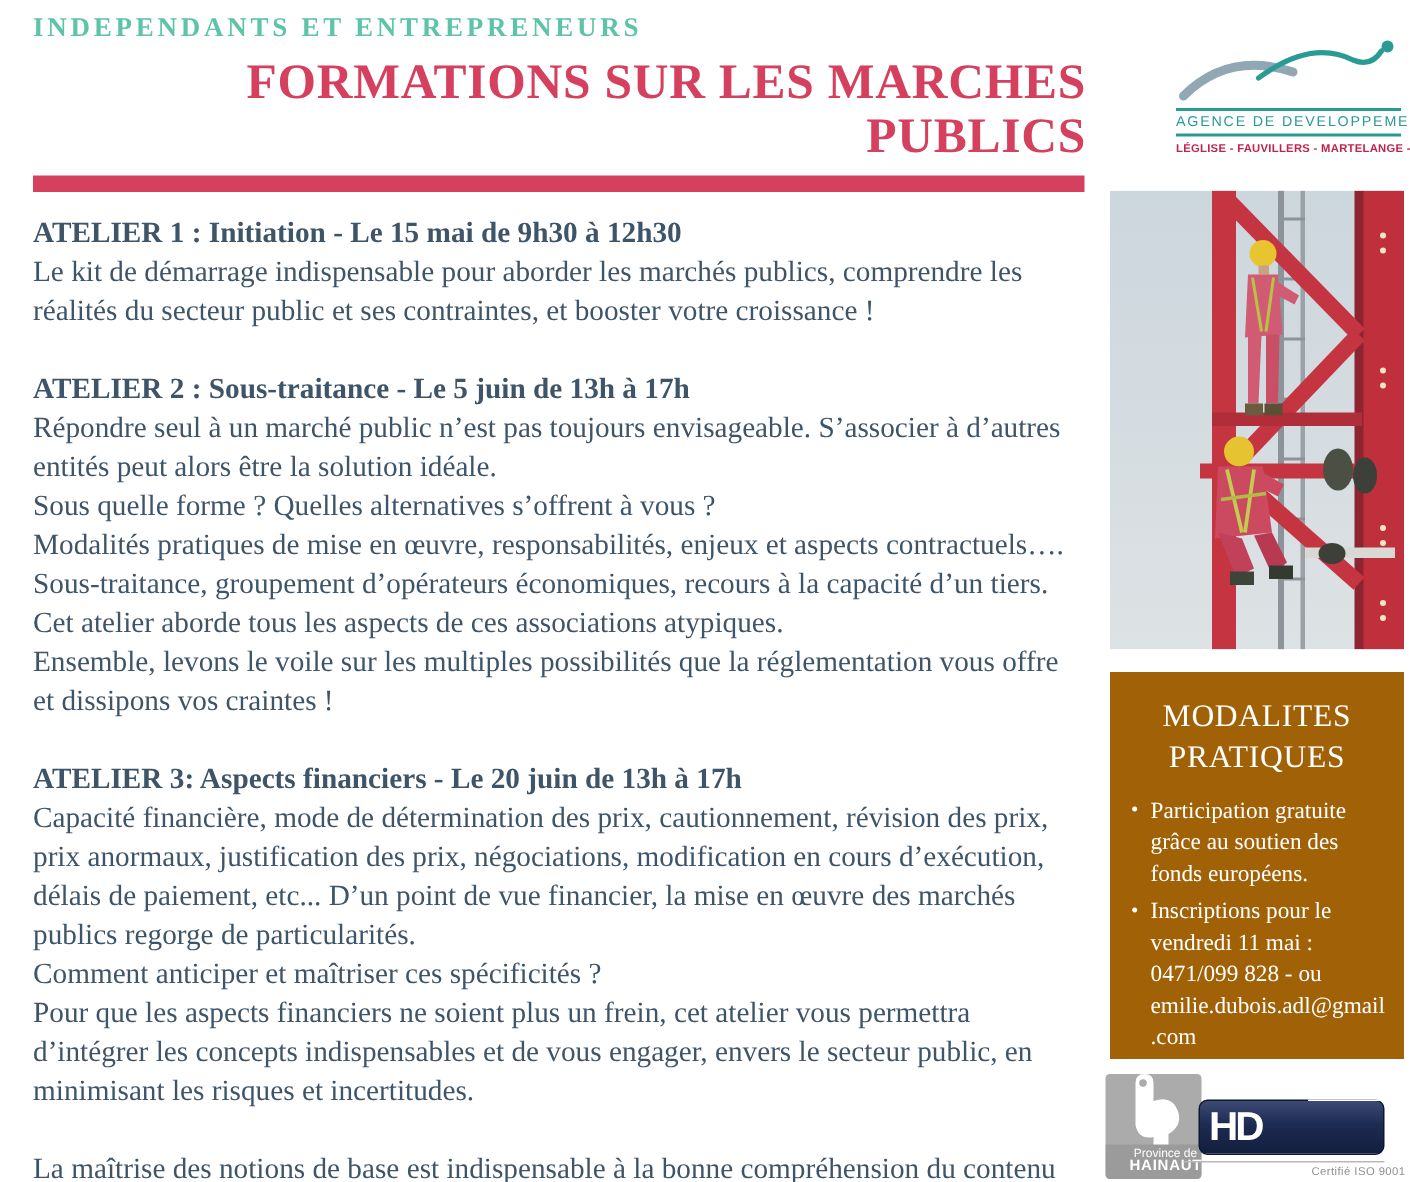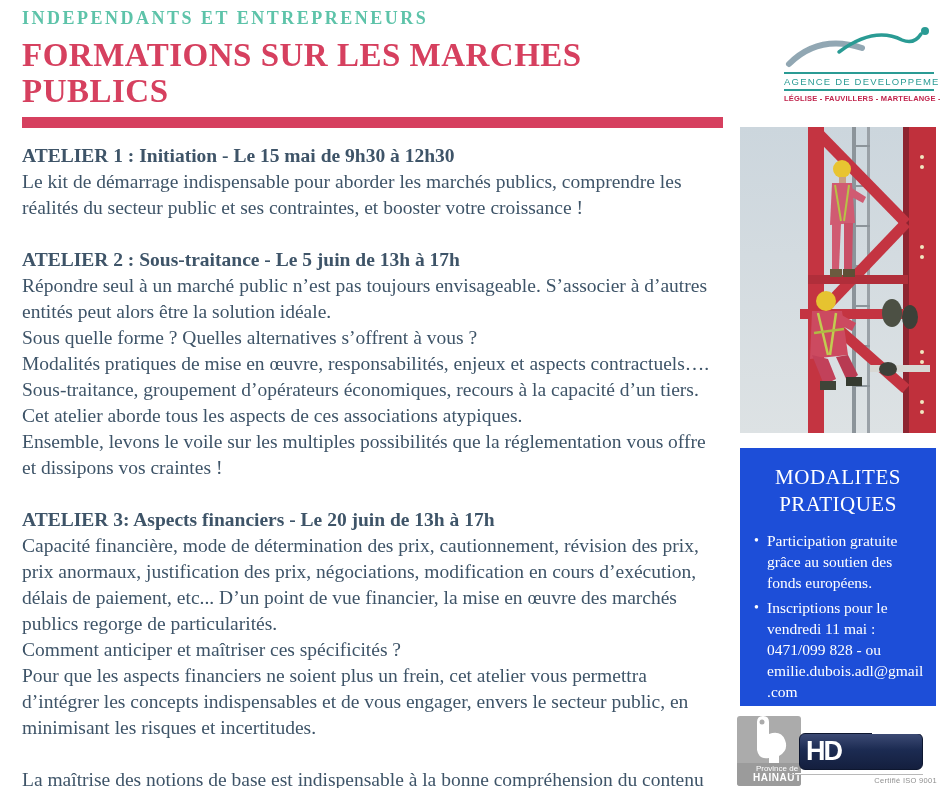--- a/index.html
+++ b/index.html
@@ -25,20 +25,21 @@
     font-weight: bold;
     letter-spacing: 2.5px;
     margin-bottom: 8px;
   }
   .main-title {
     color: #d6405f;
     font-size: 33px;
     font-weight: bold;
     letter-spacing: 0.5px;
     line-height: 1.1;
+    text-align: right;
   }
   .title-bar {
     width: 701px;
     height: 11px;
     background: #d6405f;
     margin-top: 7px;
     margin-bottom: 15px;
   }
   .body-text { color: #3e5468; font-size: 19.5px; line-height: 26px; }
   .atelier { margin-bottom: 26px; }
@@ -74,21 +75,21 @@
     left: 740px; top: 127px;
     width: 196px; height: 306px;
     overflow: hidden;
   }
 
   
   .modalites {
     position: absolute;
     left: 740px; top: 448px;
     width: 196px; height: 258px;
-    background: #1d4ed8;
+    background: #a16207;
     color: #ffffff;
     padding: 16px 12px 10px 12px;
   }
   .modalites h2 {
     font-size: 21px;
     font-weight: normal;
     text-align: center;
     line-height: 27px;
     letter-spacing: 0.5px;
     margin-bottom: 12px;

